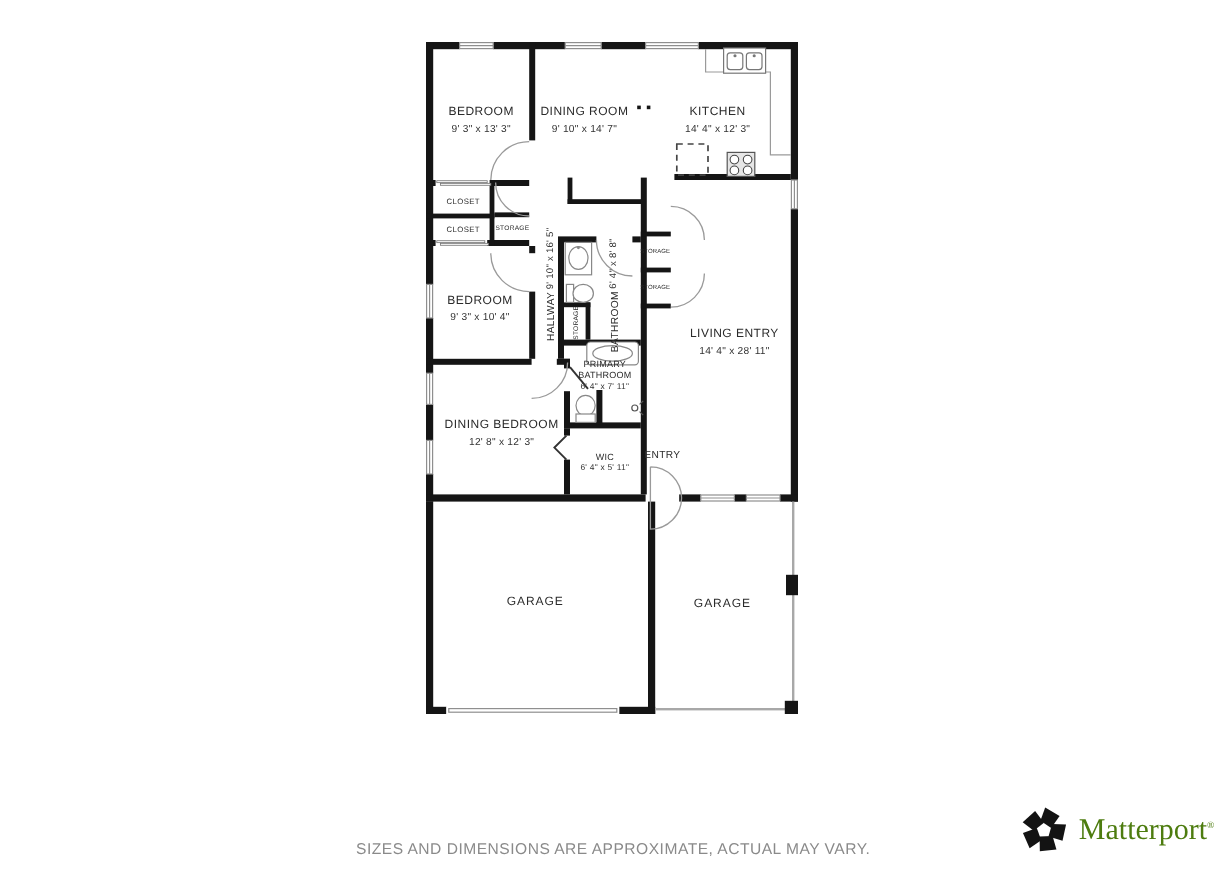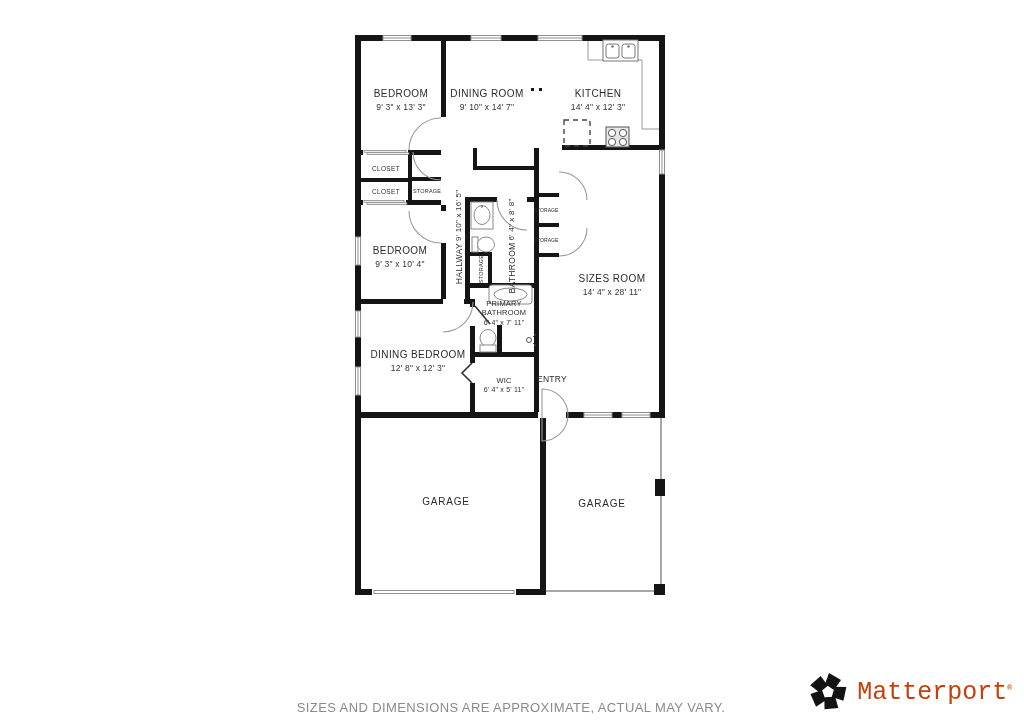--- a/index.html
+++ b/index.html
@@ -26,21 +26,21 @@
   .lbl.block .dm{font-size:7px;}
   .lbl.entry .nm{font-size:8.5px;letter-spacing:.3px;}
   .lbl.big .nm{font-size:10px;letter-spacing:.8px;}
   
   .title{position:absolute;left:512px;top:609px;transform:translate(-50%,-50%);
        font-size:21px;letter-spacing:1px;color:#101010;}
   .footer{position:absolute;left:511px;top:707px;transform:translate(-50%,-50%);
        font-size:13px;letter-spacing:.4px;color:#8a8a8a;}
   
   .brand{position:absolute;right:12px;top:670px;display:flex;align-items:center;gap:8px;}
-  .wordmark{font-family:Liberation Mono, monospace;font-size:25px;color:#c2410c;}
+  .wordmark{font-family:Liberation Serif, serif;font-size:25px;color:#4d7c0f;}
   .wordmark sup{font-size:8px;vertical-align:super;}
 </style>
 </head>
 <body>
 
 <div class="stage">
 
   <svg class="plan-svg" width="1024" height="724" viewBox="0 0 1024 724">
 
     <g fill="#151515">
@@ -291,21 +291,21 @@
       <div class="nm">STORAGE</div>
     </div>
   </div>
   <div class="lbl xxs" style="left:546px;top:210px;">
     <div class="nm">STORAGE</div>
   </div>
   <div class="lbl xxs" style="left:546px;top:240px;">
     <div class="nm">STORAGE</div>
   </div>
   <div class="lbl" style="left:612px;top:285px;">
-    <div class="nm">SIZES ROOM</div>
+    <div class="nm">LIVING ENTRY</div>
     <div class="dm">14' 4" x 28' 11"</div>
   </div>
   <div class="lbl block" style="left:504px;top:313px;">
     <div class="nm">PRIMARY BATHROOM</div>
     <div class="dm">6' 4" x 7' 11"</div>
   </div>
   <div class="lbl" style="left:418px;top:361px;">
     <div class="nm">DINING BEDROOM</div>
     <div class="dm">12' 8" x 12' 3"</div>
   </div>

